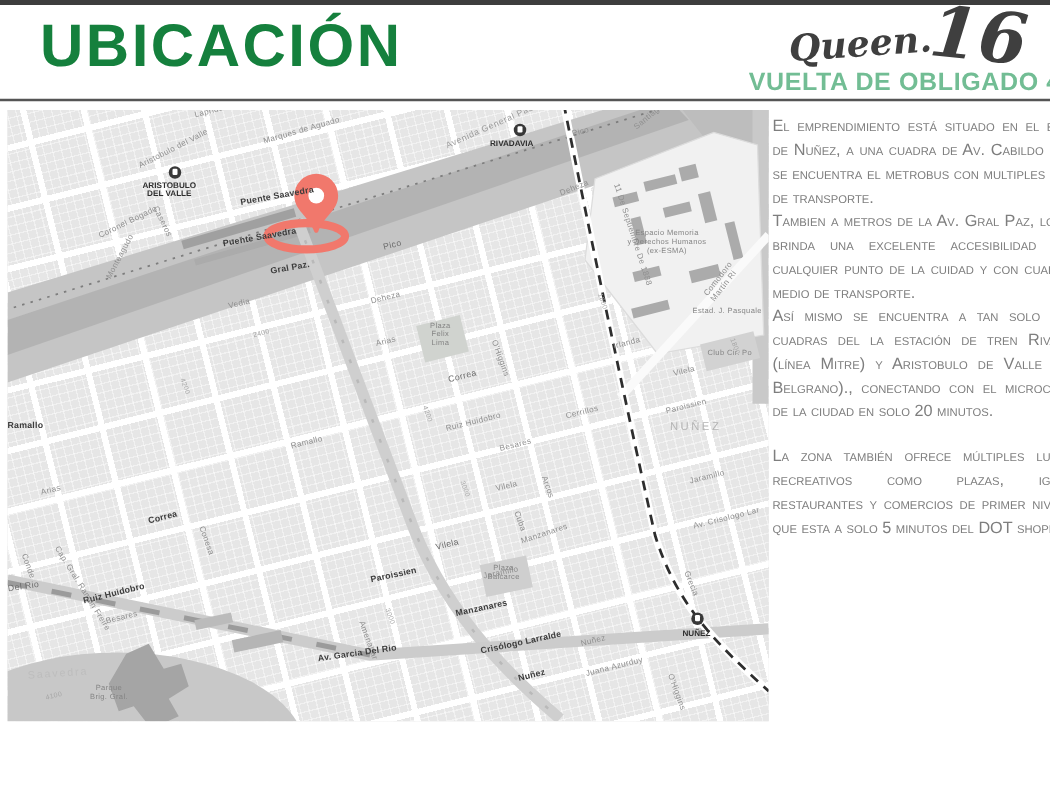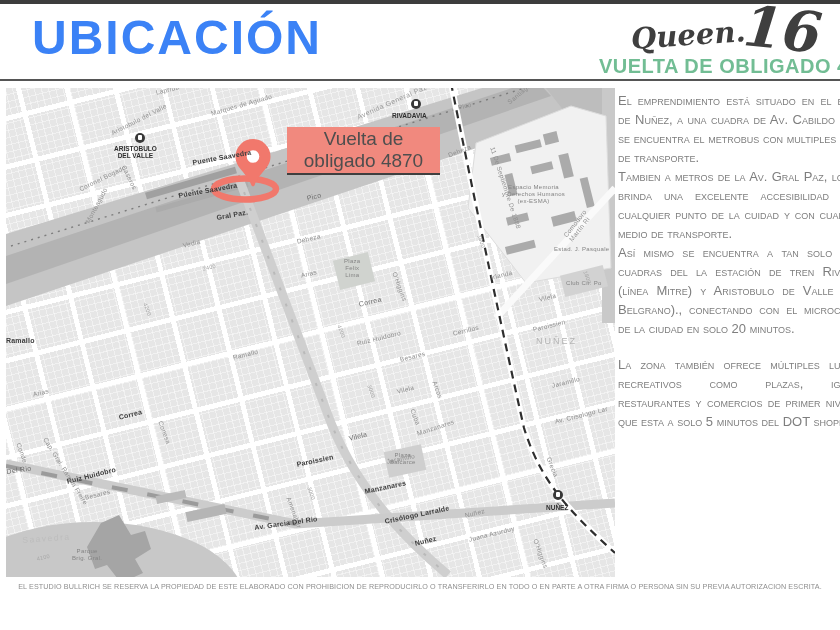--- a/index.html
+++ b/index.html
@@ -4,21 +4,21 @@
 <style>
   html,body{margin:0;padding:0;}
   body{
     width:840px;height:630px;position:relative;overflow:hidden;
     background:#fff;font-family:"Liberation Sans",sans-serif;
   }
   
   .topbar{position:absolute;left:0;top:0;width:840px;height:4px;background:#3d3d3d;}
   .page-title{
     position:absolute;left:32px;top:10px;margin:0;
-    font-size:48px;font-weight:bold;letter-spacing:2px;color:#3b82f6;
+    font-size:48px;font-weight:bold;letter-spacing:2px;color:#15803d;
   }
   .brand{position:absolute;right:10px;top:2px;width:240px;height:56px;text-align:right;}
   .brand-script{
     position:absolute;right:85px;top:16px;
     font-family:"DejaVu Serif","Liberation Serif",serif;font-style:italic;font-weight:bold;
     font-size:29px;color:#3f3f3f;transform:rotate(-4deg);
   }
   .brand-number{
     position:absolute;right:8px;top:-6px;
     font-family:"DejaVu Serif","Liberation Serif",serif;font-style:italic;font-weight:bold;
@@ -244,26 +244,23 @@
       <span class="map-label num" style="left: 476px; top: 146px; transform: rotate(70deg);">1800</span>
       <span class="map-label num" style="left: 142px; top: 214px; transform: rotate(70deg);">4200</span>
       <span class="map-label num" style="left: 366px; top: 296px; transform: rotate(70deg);">3000</span>
       <span class="map-label num" style="left: 582px; top: 182px; transform: rotate(70deg);">1800</span>
       <span class="map-label num" style="left: 196px; top: 178px; transform: rotate(-14deg);">2400</span>
       <span class="map-label num" style="left: 306px; top: 398px; transform: rotate(70deg);">3000</span>
       <span class="map-label num" style="left: 30px; top: 468px; transform: rotate(-14deg);">4100</span>
       <span class="map-label num" style="left: 336px; top: 236px; transform: rotate(70deg);">4200</span>
     </div>
 
-  <div class="pin-callout">Vuelta de
-obligado 4870</div>
 </div>
 
 <div class="description">
   <p>El emprendimiento está situado en el barrio de Nuñez, a una cuadra de Av. Cabildo donde se encuentra el metrobus con multiples lineas de transporte.</p>
   <p>Tambien a metros de la Av. Gral Paz, lo cual brinda una excelente accesibilidad desde cualquier punto de la cuidad y con cualquier medio de transporte.</p>
   <p>Así mismo se encuentra a tan solo pocas cuadras del la estación de tren Rivadavia (línea Mitre) y Aristobulo de Valle (línea Belgrano)., conectando con el microcentro de la ciudad en solo 20 minutos.</p>
   <p class="gap">La zona también ofrece múltiples lugares recreativos como plazas, iglesias restaurantes y comercios de primer nivel, ya que esta a solo 5 minutos del DOT shopping.</p>
 </div>
 
 <div class="footer">
-  <div>EL ESTUDIO BULLRICH SE RESERVA LA PROPIEDAD DE ESTE ELABORADO CON PROHIBICION DE REPRODUCIRLO O TRANSFERIRLO EN TODO O EN PARTE A OTRA FIRMA O PERSONA SIN SU PREVIA AUTORIZACION ESCRITA.</div>
 </div>
 
 </body></html>

